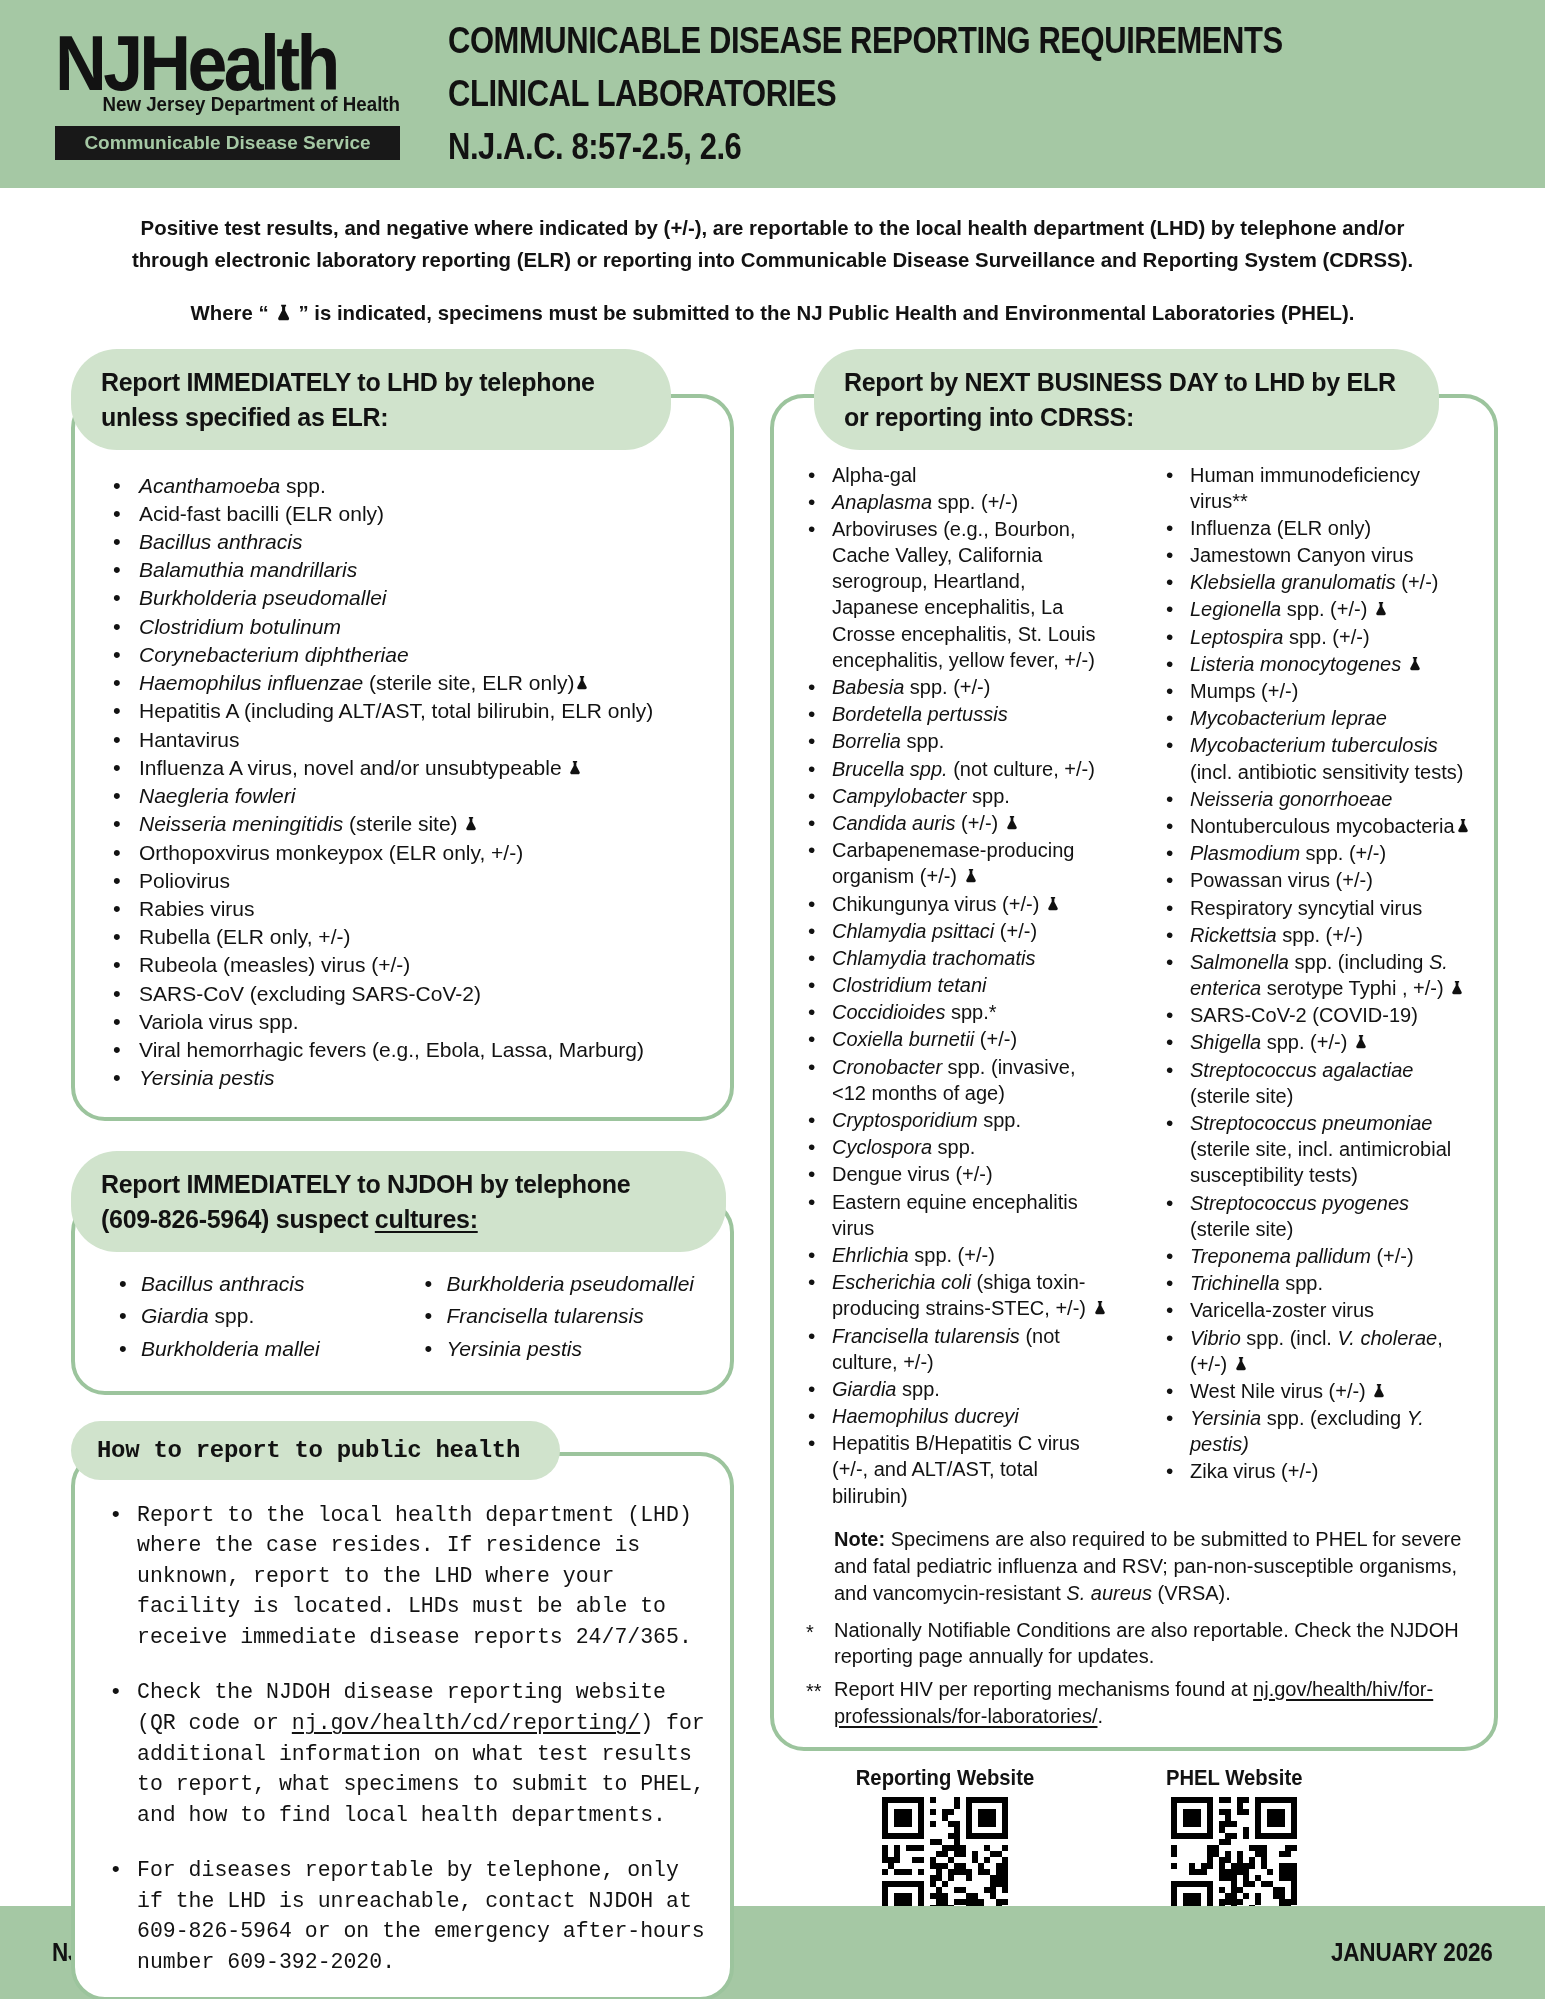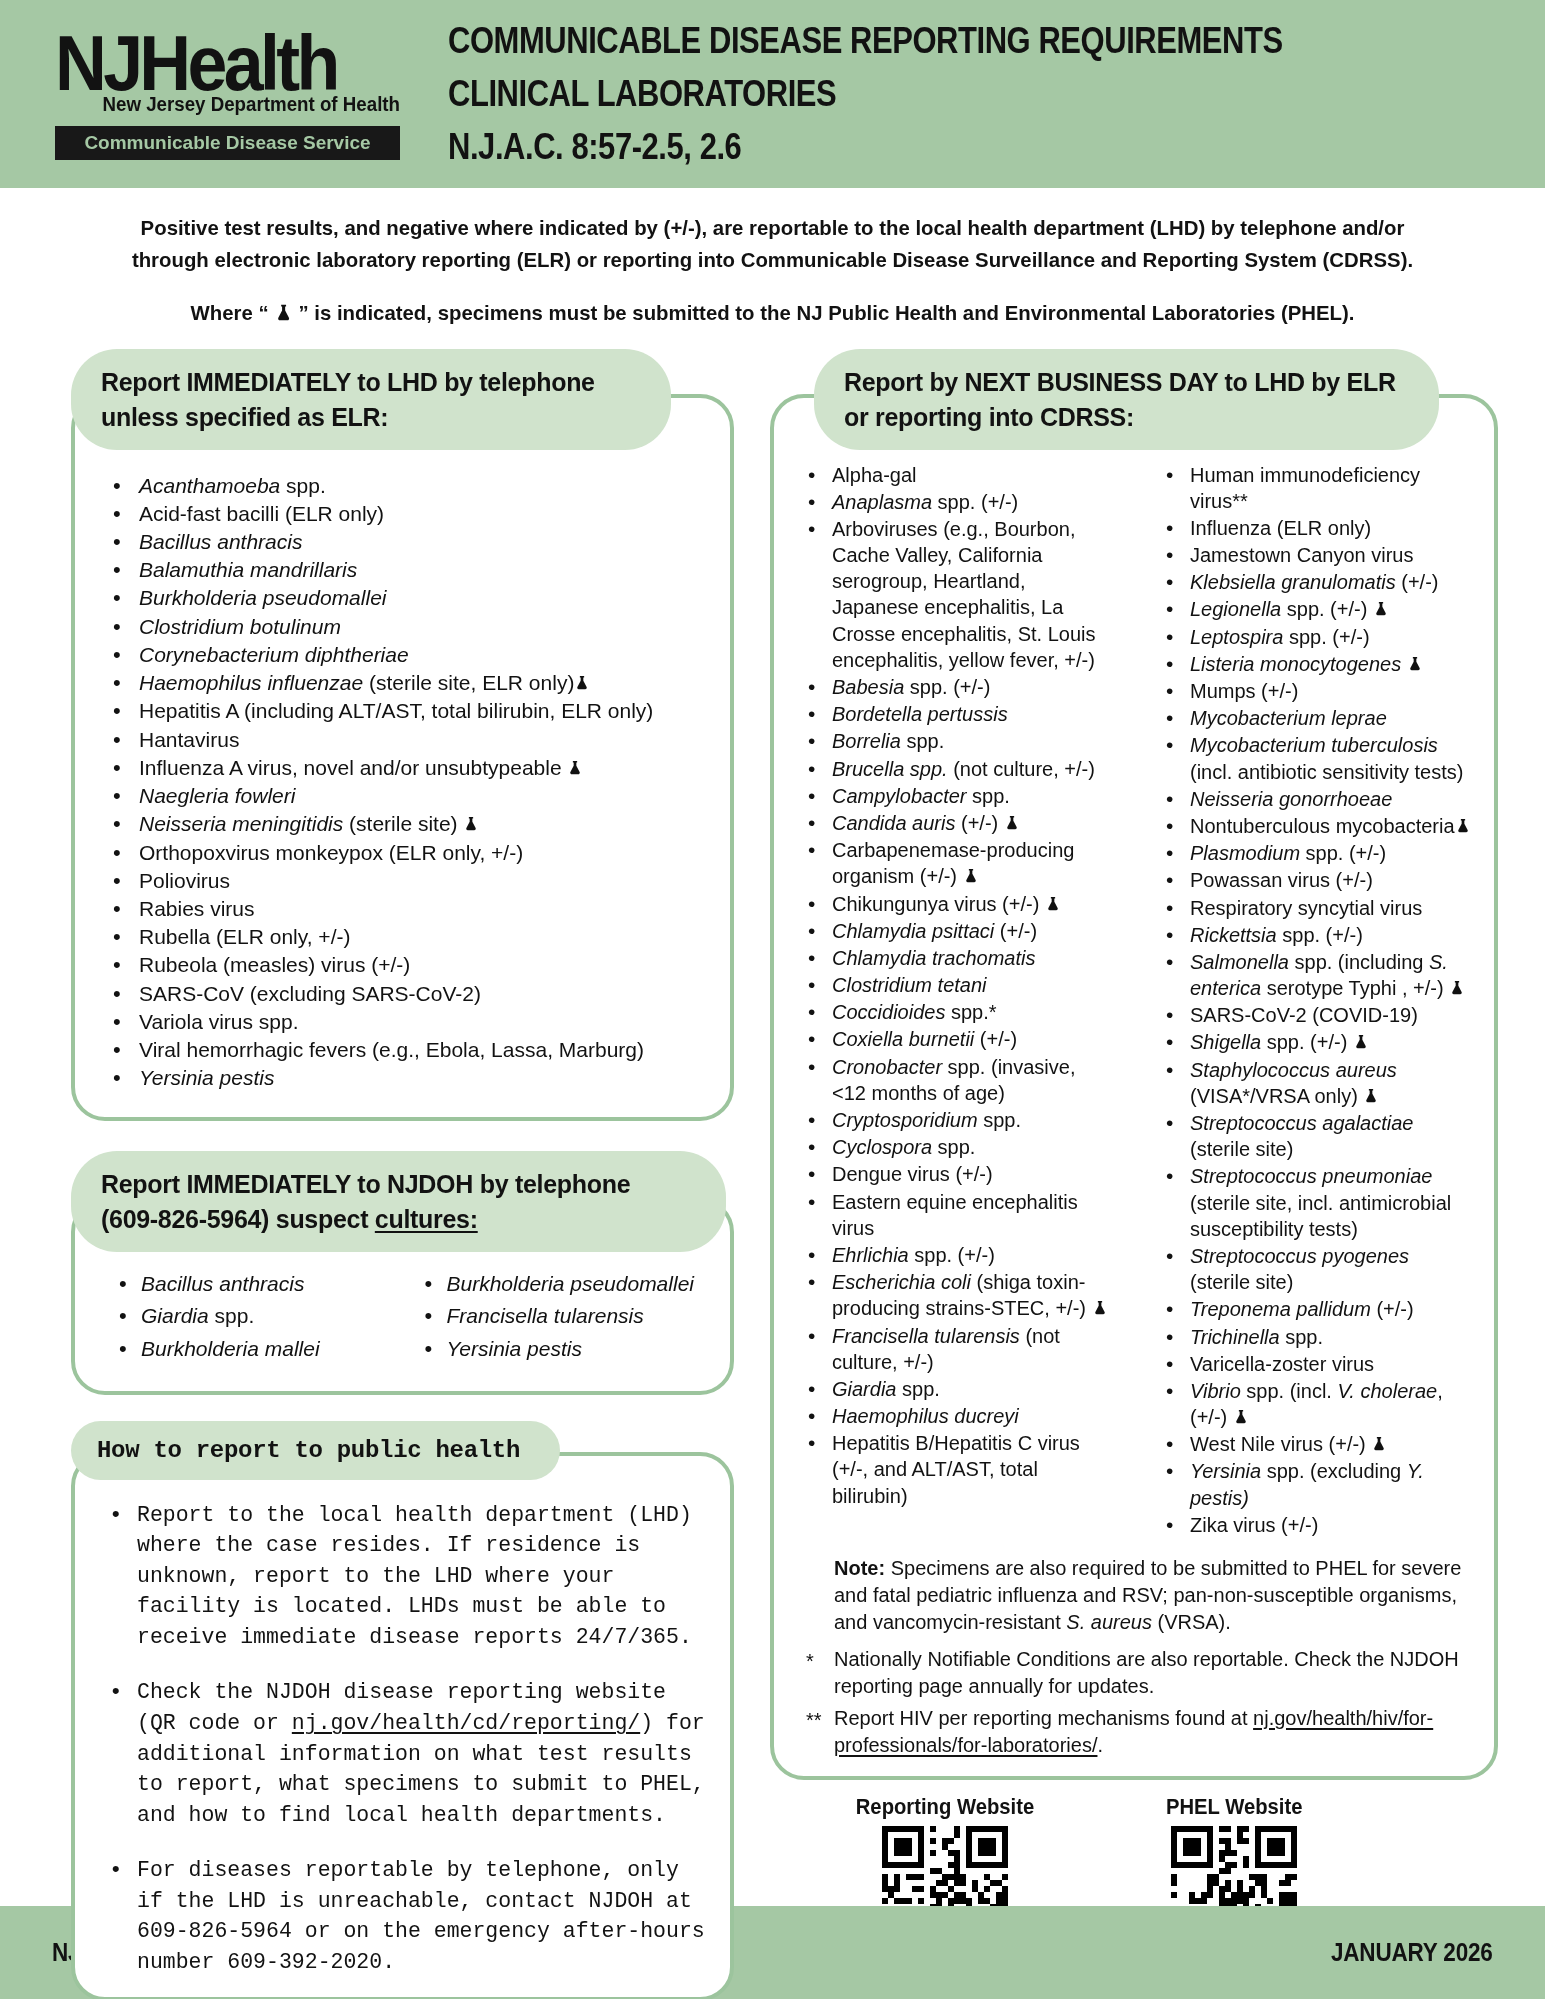--- a/index.html
+++ b/index.html
@@ -230,23 +230,20 @@
                   </svg></li>
                 <li><i>Plasmodium</i> spp. (+/-)</li>
                 <li>Powassan virus (+/-)</li>
                 <li>Respiratory syncytial virus</li>
                 <li><i>Rickettsia</i> spp. (+/-)</li>
                 <li><i>Salmonella</i> spp. (including <i>S. enterica</i> serotype Typhi , +/-) <svg class="flask" viewBox="0 0 24 24">
                     <path d="M8.8 1.5h6.4v2.2h-1.2v5l4.9 9.2c.8 1.6-.3 3.4-2.1 3.4H7.2c-1.8 0-2.9-1.8-2.1-3.4l4.9-9.2v-5H8.8z"></path>
                   </svg></li>
                 <li>SARS-CoV-2 (COVID-19)</li>
                 <li><i>Shigella</i> spp. (+/-) <svg class="flask" viewBox="0 0 24 24">
-                    <path d="M8.8 1.5h6.4v2.2h-1.2v5l4.9 9.2c.8 1.6-.3 3.4-2.1 3.4H7.2c-1.8 0-2.9-1.8-2.1-3.4l4.9-9.2v-5H8.8z"></path>
-                  </svg></li>
-                <li><i>Staphylococcus aureus</i> (VISA*/VRSA only) <svg class="flask" viewBox="0 0 24 24">
                     <path d="M8.8 1.5h6.4v2.2h-1.2v5l4.9 9.2c.8 1.6-.3 3.4-2.1 3.4H7.2c-1.8 0-2.9-1.8-2.1-3.4l4.9-9.2v-5H8.8z"></path>
                   </svg></li>
                 <li><i>Streptococcus agalactiae</i> (sterile site)</li>
                 <li><i>Streptococcus pneumoniae</i> (sterile site, incl. antimicrobial susceptibility tests)</li>
                 <li><i>Streptococcus pyogenes</i> (sterile site)</li>
                 <li><i>Treponema pallidum</i> (+/-)</li>
                 <li><i>Trichinella</i> spp.</li>
                 <li>Varicella-zoster virus</li>
                 <li><i>Vibrio</i> spp. (incl. <i>V. cholerae</i>, (+/-) <svg class="flask" viewBox="0 0 24 24">
                     <path d="M8.8 1.5h6.4v2.2h-1.2v5l4.9 9.2c.8 1.6-.3 3.4-2.1 3.4H7.2c-1.8 0-2.9-1.8-2.1-3.4l4.9-9.2v-5H8.8z"></path>

